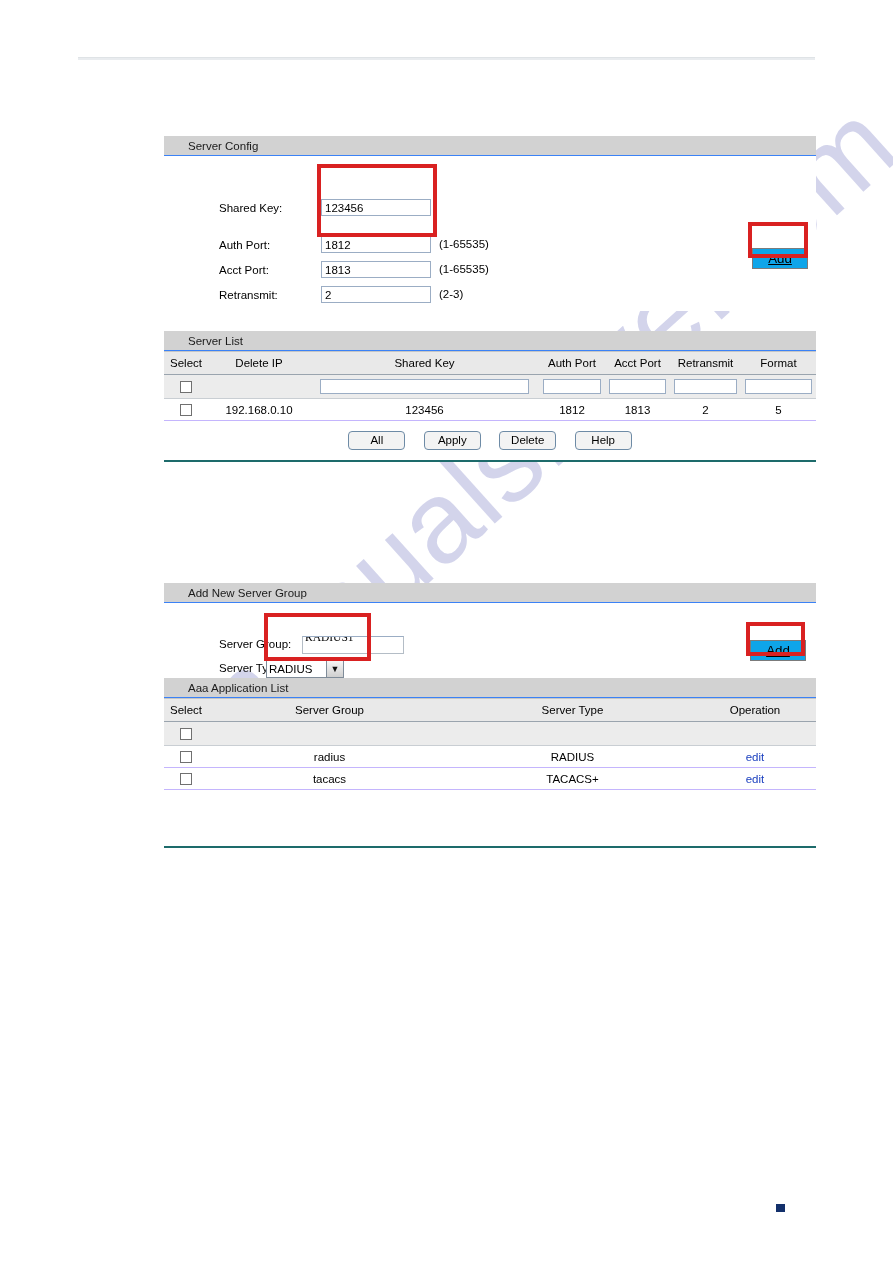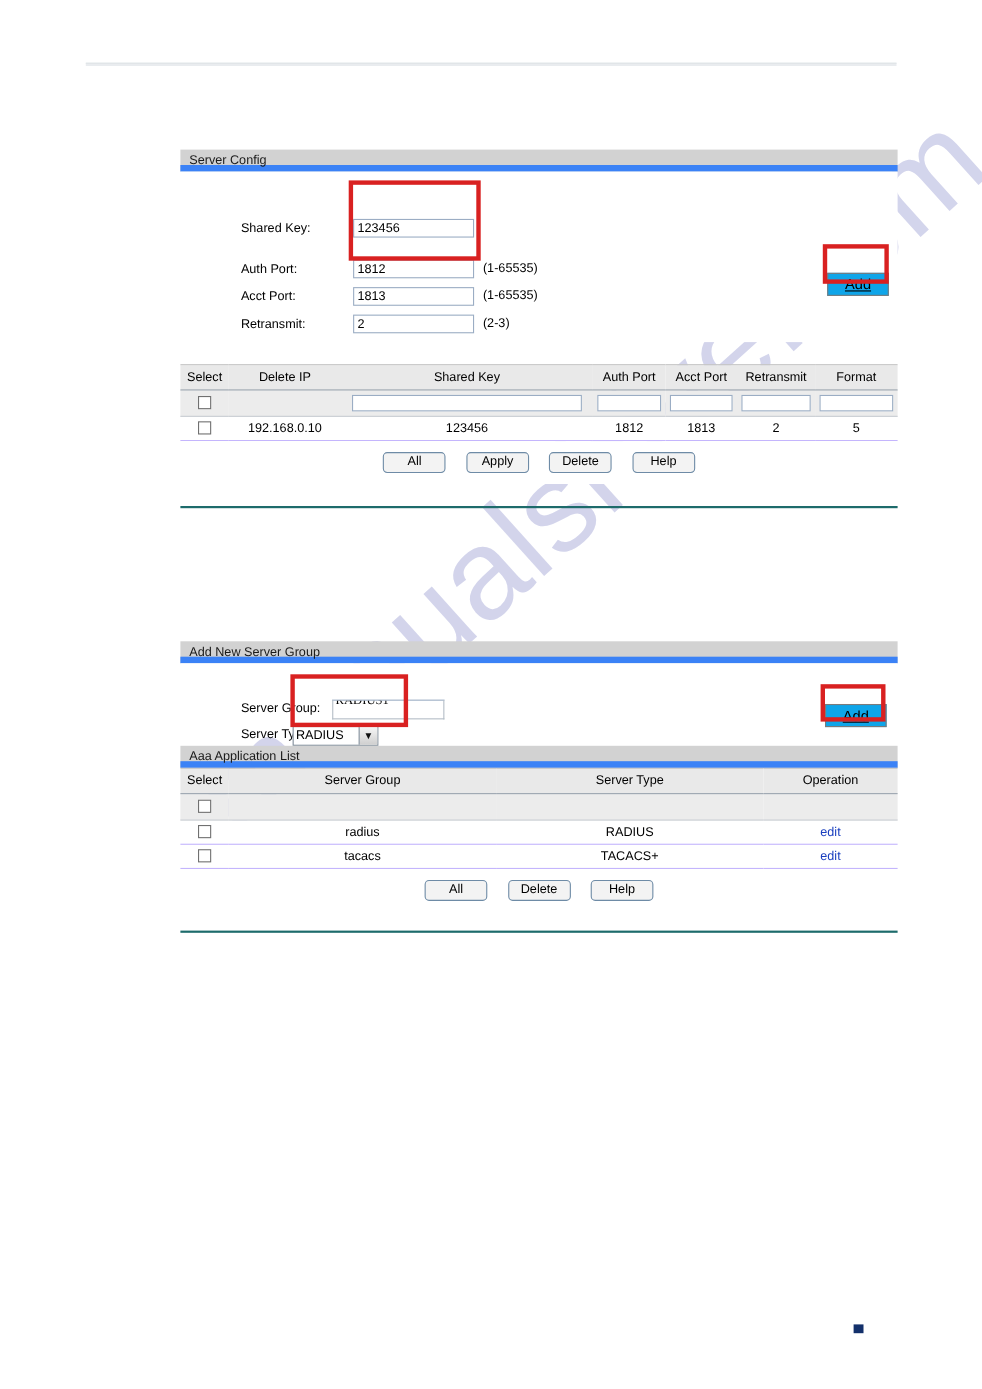--- a/index.html
+++ b/index.html
@@ -62,24 +62,24 @@
   .panel {
     position: absolute;
     left: 164px;
     width: 652px;
     z-index: 10;
   }
   .panel-head {
     height: 20px;
     line-height: 20px;
     background: #d2d2d2;
-    border-bottom: 6px solid #3b82f6;
+    border-bottom: 1px solid #3b82f6;
     font-size: 11.5px;
     color: #1a1a1a;
-    padding-left: 8px;
+    padding-left: 24px;
     box-sizing: border-box;
   }
 
   
   .cfg-body {
     position: relative;
     background: #ffffff;
     height: 155px;
   }
   .frow {
@@ -322,20 +322,21 @@
 
 
     <button class="btn-add" style="left:588px; top:92px;">Add</button>
   </div>
 </div>
 
 <div class="red-box" style="left:317px; top:164px; width:120px; height:73px;"></div>
 <div class="red-box" style="left:748px; top:222px; width:60px; height:36px;"></div>
 
 <div class="panel" id="panel-server-list" style="top:331px;">
+  <div class="panel-head">Server List</div>
 
   <table class="tbl">
     <colgroup>
       <col style="width:44px">
         <col style="width:102px">
         <col style="width:229px">
       <col style="width:66px">
         <col style="width:65px">
         <col style="width:71px">
         <col style="width:75px">
@@ -464,22 +465,17 @@
         </td>
         <td>tacacs</td>
         <td>TACACS+</td>
         <td>
           <a class="editlink" href="#">edit</a>
         </td>
       </tr>
     </tbody>
   </table>
 
-  <div class="btn-row">
-    <button class="btn">All</button>
-    <button class="btn">Delete</button>
-    <button class="btn">Help</button>
-  </div>
 </div>
 
 <div class="teal-rule" style="top:846px;"></div>
 
 <div class="blue-square"></div>
 
 </body></html>

